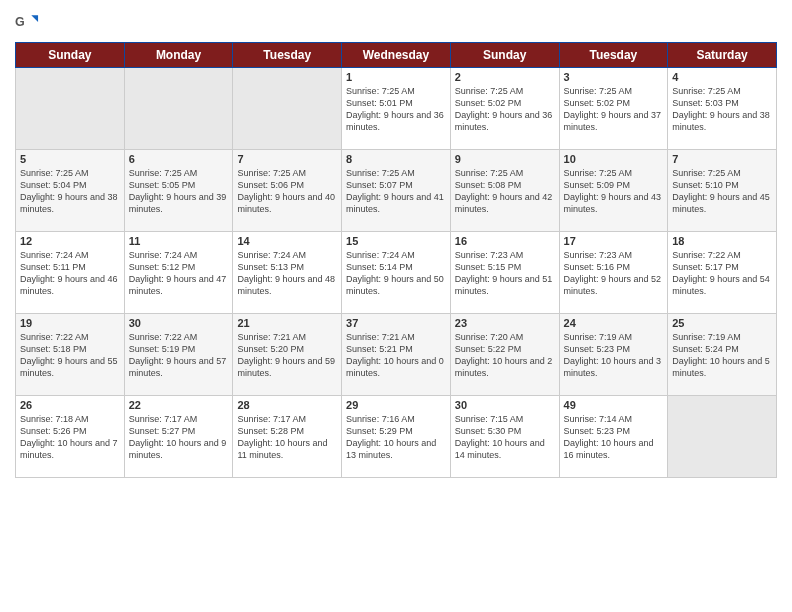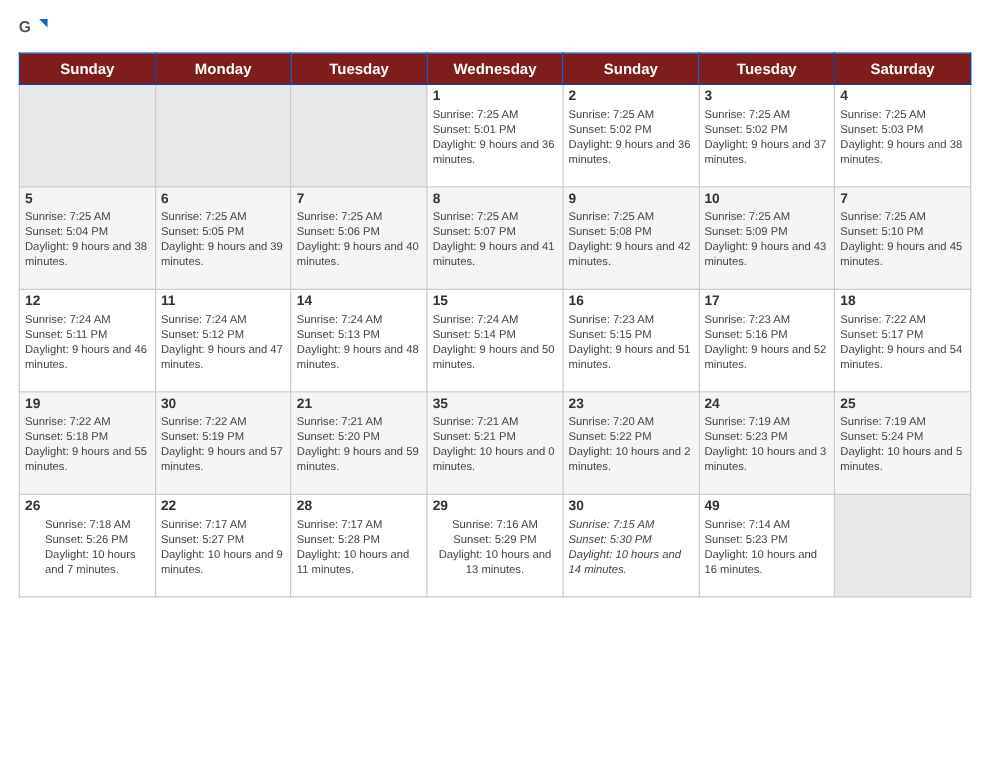--- a/index.html
+++ b/index.html
@@ -183,21 +183,21 @@
 Sunset: 5:19 PM
 Daylight: 9 hours and 57 minutes.</div>
           </td>
           <td>
             <div class="day-num">21</div>
             <div class="day-info" style="white-space: pre-line;">Sunrise: 7:21 AM
 Sunset: 5:20 PM
 Daylight: 9 hours and 59 minutes.</div>
           </td>
           <td>
-            <div class="day-num">35</div>
+            <div class="day-num">37</div>
             <div class="day-info" style="white-space: pre-line;">Sunrise: 7:21 AM
 Sunset: 5:21 PM
 Daylight: 10 hours and 0 minutes.</div>
           </td>
           <td>
             <div class="day-num">23</div>
             <div class="day-info" style="white-space: pre-line;">Sunrise: 7:20 AM
 Sunset: 5:22 PM
 Daylight: 10 hours and 2 minutes.</div>
           </td>
@@ -210,45 +210,45 @@
           <td>
             <div class="day-num">25</div>
             <div class="day-info" style="white-space: pre-line;">Sunrise: 7:19 AM
 Sunset: 5:24 PM
 Daylight: 10 hours and 5 minutes.</div>
           </td>
         </tr>
         <tr>
           <td>
             <div class="day-num">26</div>
-            <div class="day-info" style="white-space: pre-line; margin-left: 16px;">Sunrise: 7:18 AM
+            <div class="day-info" style="white-space: pre-line;">Sunrise: 7:18 AM
 Sunset: 5:26 PM
 Daylight: 10 hours and 7 minutes.</div>
           </td>
           <td>
             <div class="day-num">22</div>
             <div class="day-info" style="white-space: pre-line;">Sunrise: 7:17 AM
 Sunset: 5:27 PM
 Daylight: 10 hours and 9 minutes.</div>
           </td>
           <td>
             <div class="day-num">28</div>
             <div class="day-info" style="white-space: pre-line;">Sunrise: 7:17 AM
 Sunset: 5:28 PM
 Daylight: 10 hours and 11 minutes.</div>
           </td>
           <td>
             <div class="day-num">29</div>
-            <div class="day-info" style="white-space: pre-line; text-align: center;">Sunrise: 7:16 AM
+            <div class="day-info" style="white-space: pre-line;">Sunrise: 7:16 AM
 Sunset: 5:29 PM
 Daylight: 10 hours and 13 minutes.</div>
           </td>
           <td>
             <div class="day-num">30</div>
-            <div class="day-info" style="white-space: pre-line; font-style: italic;">Sunrise: 7:15 AM
+            <div class="day-info" style="white-space: pre-line;">Sunrise: 7:15 AM
 Sunset: 5:30 PM
 Daylight: 10 hours and 14 minutes.</div>
           </td>
           <td>
             <div class="day-num">49</div>
             <div class="day-info" style="white-space: pre-line;">Sunrise: 7:14 AM
 Sunset: 5:23 PM
 Daylight: 10 hours and 16 minutes.</div>
           </td>
           <td class="empty"></td>

